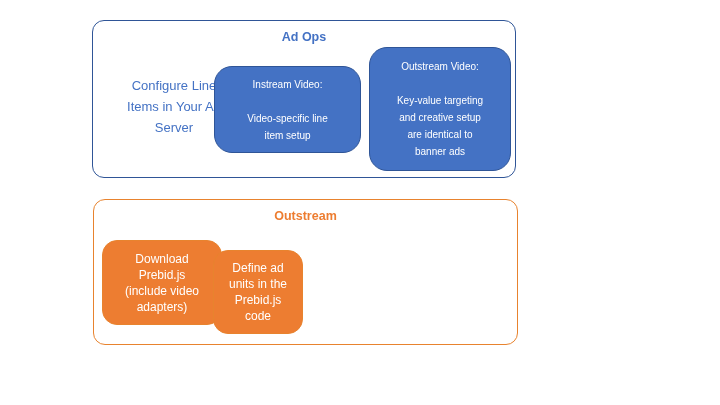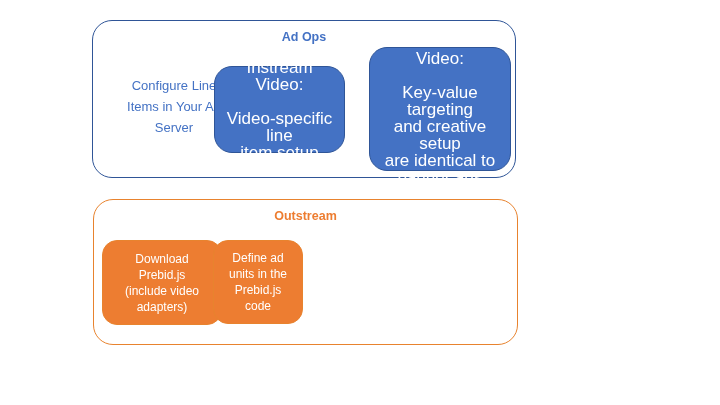--- a/index.html
+++ b/index.html
@@ -20,21 +20,21 @@
   .page{
     position:relative;
     width:720px;
     height:405px;
     background:var(--page-bg);
     overflow:hidden;
   }
   .panel{
     position:absolute;
     background:transparent;
-    border-radius:20px;
+    border-radius:12px;
     box-sizing:border-box;
   }
   .panel.blue{
     left:92px; top:20px; width:424px; height:158px;
     border:1.4px solid var(--blue-border);
   }
   .panel.orange{
     left:93px; top:199px; width:425px; height:146px;
     border:1.4px solid var(--orange-border);
   }
@@ -63,36 +63,36 @@
     align-items:center;
     justify-content:center;
     text-align:center;
     color:var(--box-text);
     white-space:pre-line;
   }
   .shape.bluebox{
     background:var(--blue-fill);
     border:1px solid var(--blue-border);
     border-radius:18px;
-    font-size:17px;
+    font-size:10px;
     line-height:17px;
     padding:4px 6px;
   }
-  .bluebox.instream{left:121px; top:45px; width:131px; height:87px;}
+  .bluebox.instream{left:121px; top:45px; width:147px; height:87px;}
   .bluebox.outstream{left:276px; top:26px; width:142px; height:124px;}
   .shape.orangebox{
     background:var(--orange-fill);
     border:1px solid var(--orange-border);
     border-radius:15px;
     font-size:12px;
     line-height:16px;
     padding:3px 4px;
   }
   .orangebox.step1{left:8px;   top:40px; width:120px; height:85px;}
-  .orangebox.step2{left:119px; top:40px; width:90px;  height:84px;}
+  .orangebox.step2{left:119px; top:50px; width:90px;  height:84px;}
   .orangebox.step3{left:224px; top:40px; width:88px;  height:83px;}
   .orangebox.step4{left:325px; top:43px; width:88px;  height:78px;}
 </style>
 </head>
 <body>
 
 <div class="page">
 
   <section class="panel blue">
     <div class="panel-title">Ad Ops</div>

